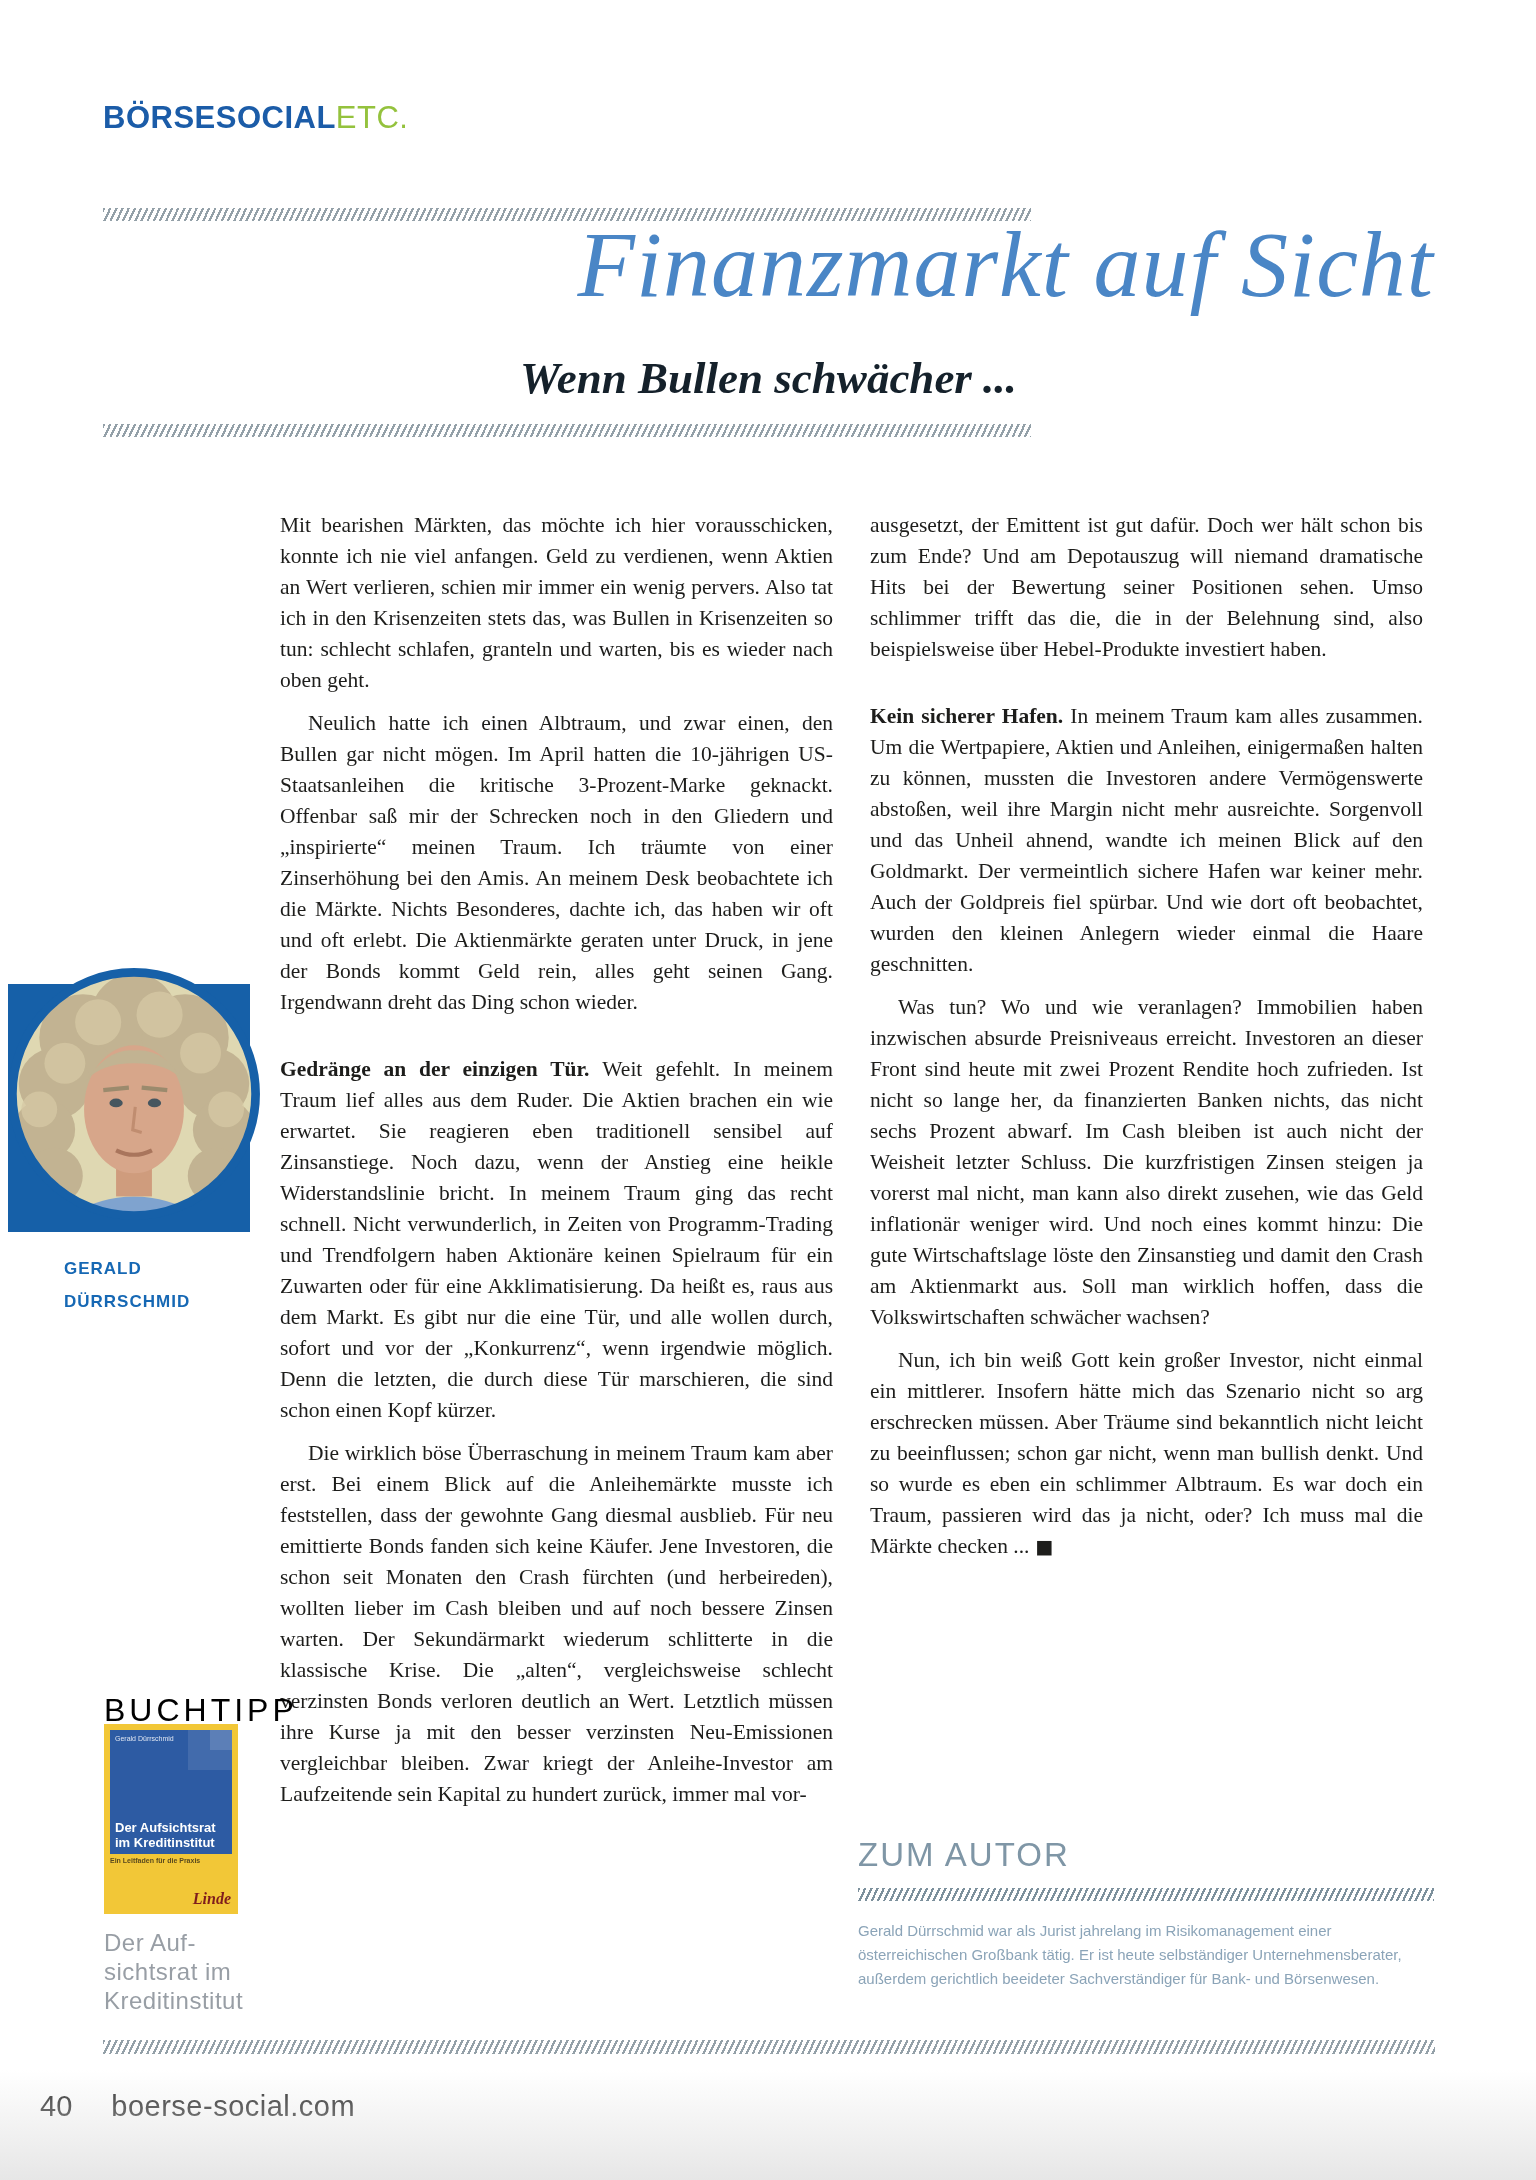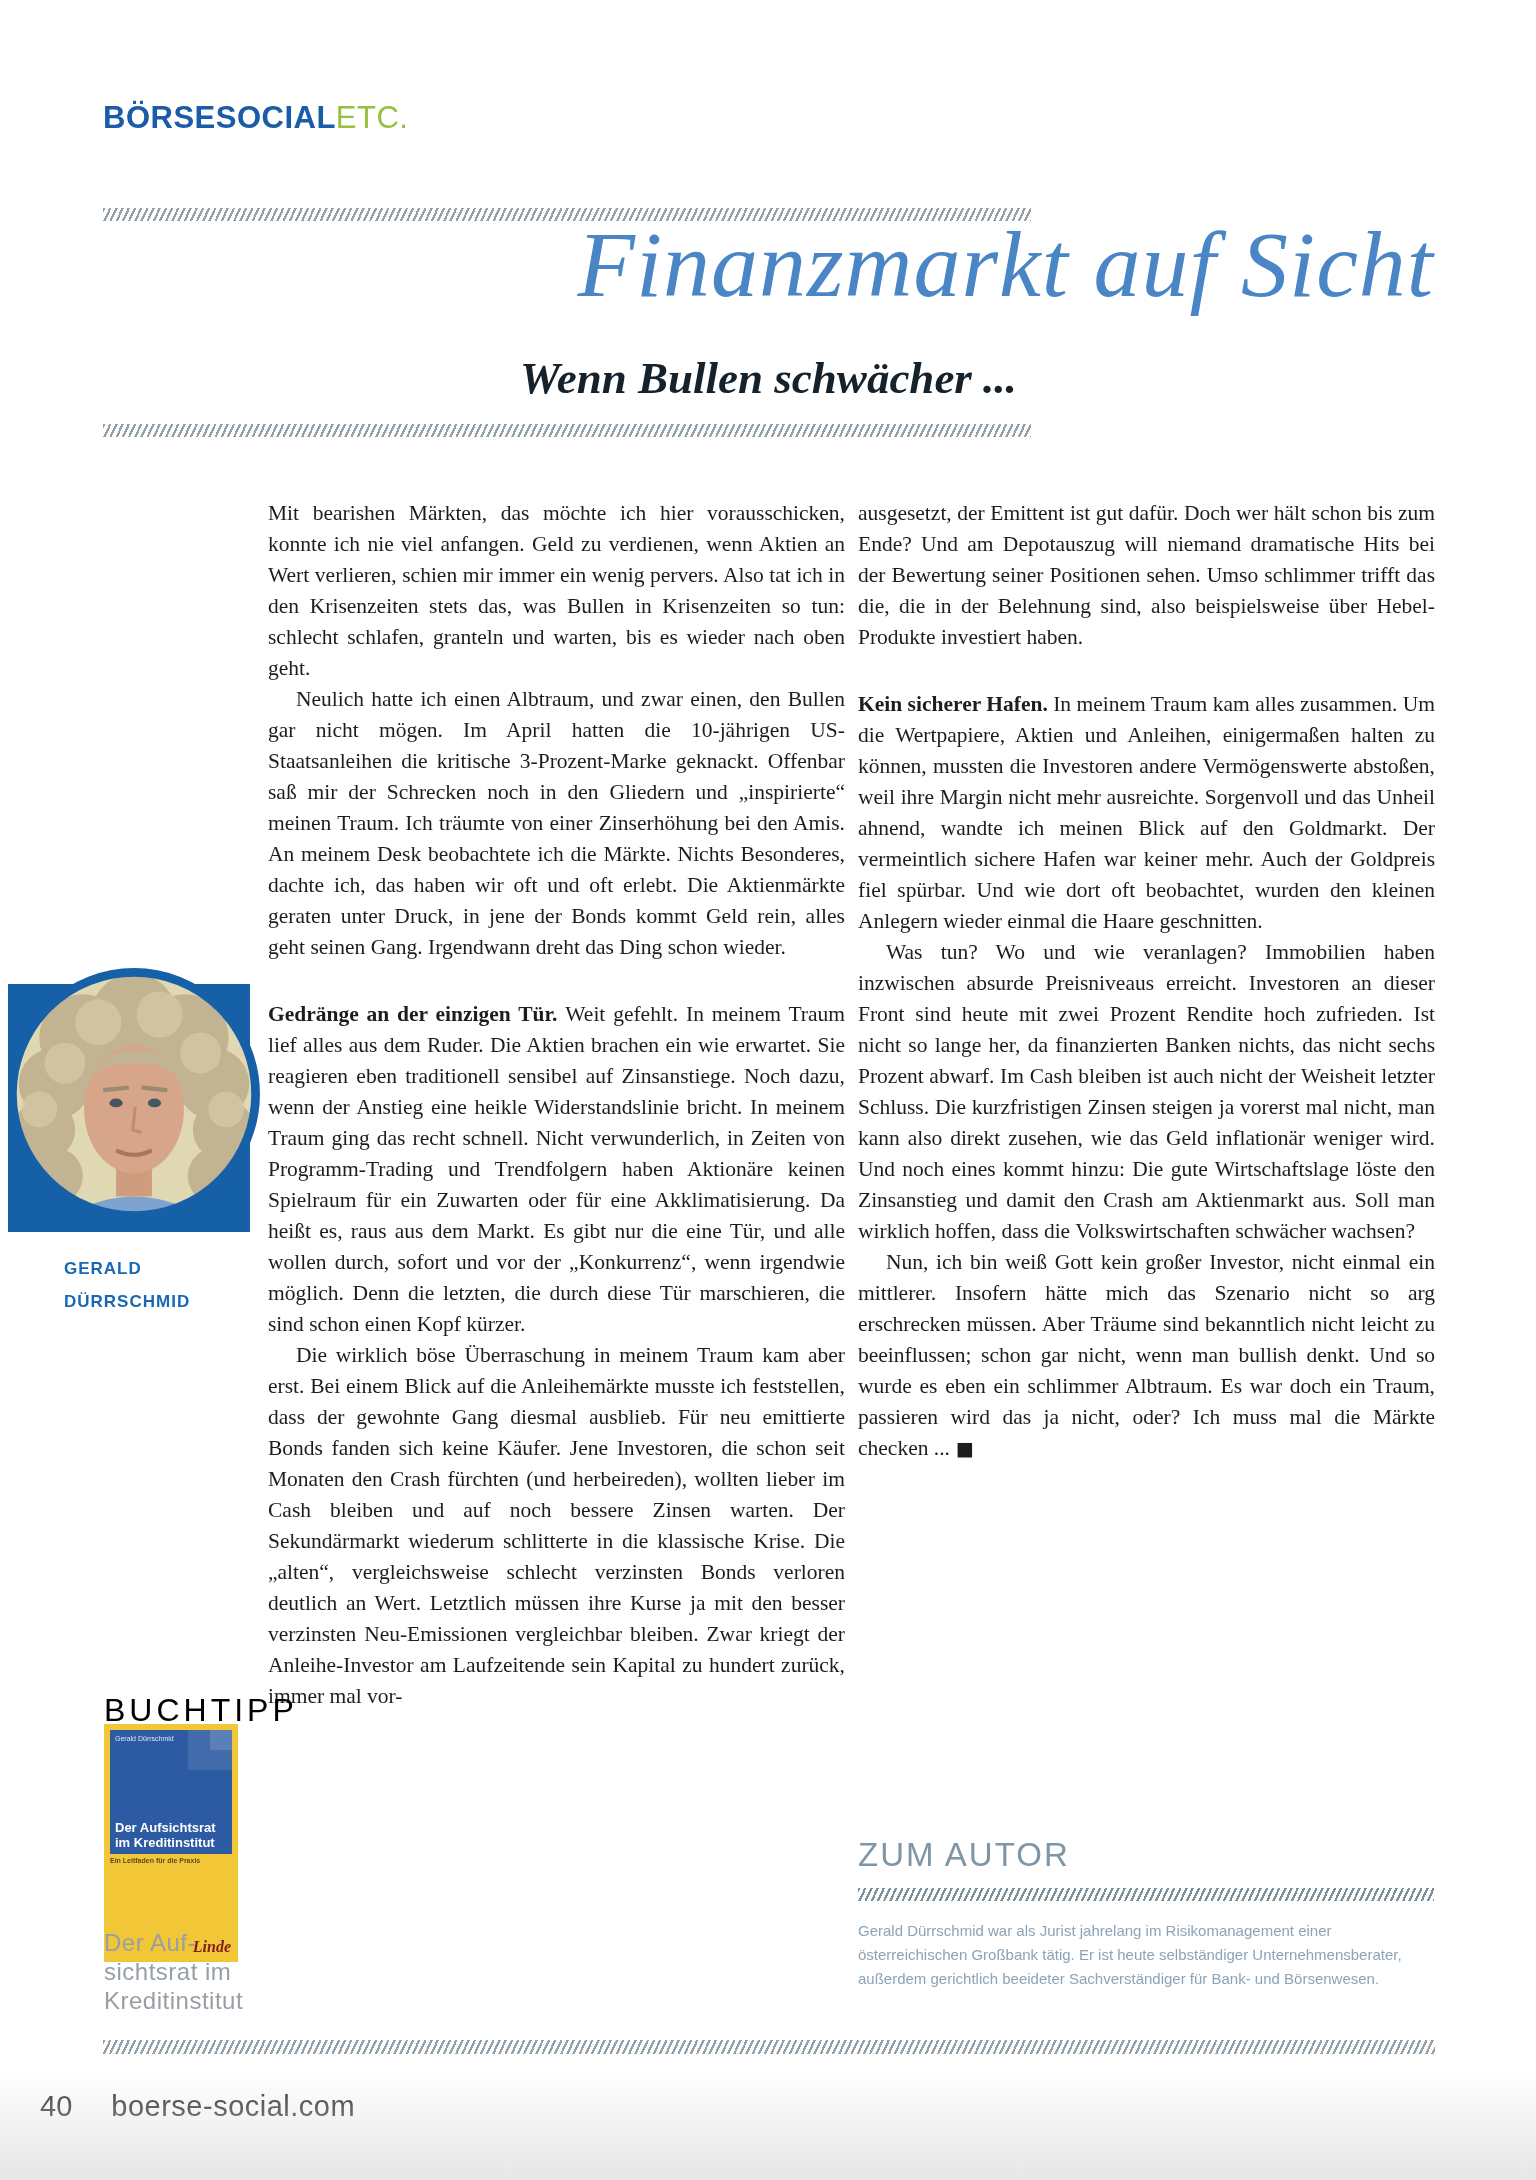--- a/index.html
+++ b/index.html
@@ -41,38 +41,38 @@
   }
 
   
   .article-col{
     position:absolute;top:498px;width:577px;
     font-family:"Liberation Serif","DejaVu Serif",serif;
     font-size:21.5px;line-height:31px;color:#1d1d1b;text-align:justify;
   }
   .col-1{left:268px;}
   .col-2{left:858px;}
-  .body-p{margin:0;}
+  .body-p{margin:12px;}
   .body-p.indent{text-indent:28px;}
   .body-p.spaced{margin-top:36px;}
   .body-p .lead{font-weight:700;}
   .end-mark{font-family:"DejaVu Sans",sans-serif;font-size:19px;}
 
   
   .photo-square{position:absolute;left:8px;top:984px;width:242px;height:248px;background:#1660a8;}
   .avatar{position:absolute;left:6px;top:966px;width:256px;height:256px;}
   .author-name{
     position:absolute;left:64px;top:1252px;color:#1668b4;font-weight:700;
     font-size:17px;line-height:33px;letter-spacing:1px;
   }
 
   
   .buchtipp-label{position:absolute;left:104px;top:1692px;color:#000000;font-size:32px;letter-spacing:4px;}
   .book-cover{
-    position:absolute;left:104px;top:1724px;width:134px;height:238px;background:#f2c737;
+    position:absolute;left:104px;top:1724px;width:134px;height:190px;background:#f2c737;
     box-sizing:border-box;padding:6px 6px 0 6px;
   }
   .cover-panel{position:relative;width:100%;height:124px;background:#2d5ba3;overflow:hidden;}
   .cover-panel .sq1{position:absolute;right:0;top:0;width:44px;height:40px;background:rgba(255,255,255,.10);}
   .cover-panel .sq2{position:absolute;right:0;top:0;width:22px;height:20px;background:rgba(255,255,255,.14);}
   .cover-author{position:absolute;left:5px;top:5px;font-size:7px;color:#dfe6f2;}
   .cover-title{
     position:absolute;left:5px;bottom:4px;color:#ffffff;font-weight:700;
     font-size:13px;line-height:15px;white-space:pre-line;
   }

